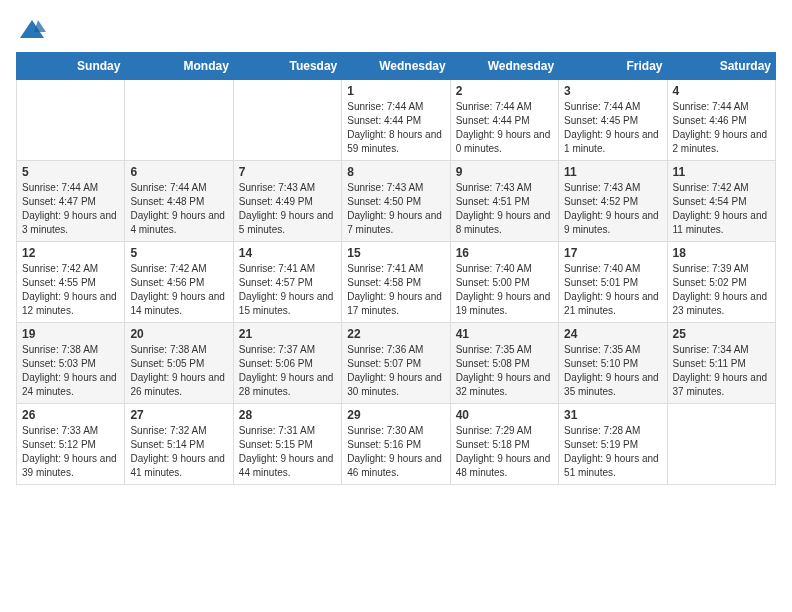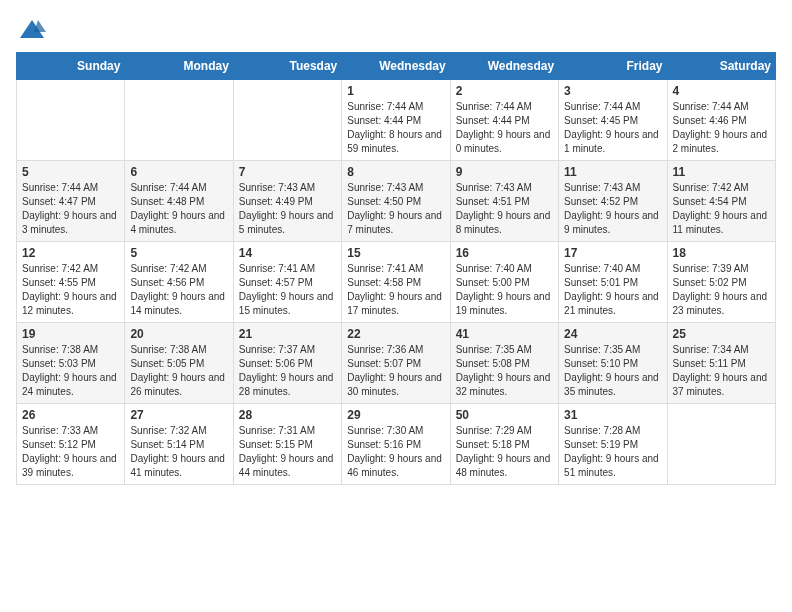--- a/index.html
+++ b/index.html
@@ -243,21 +243,21 @@
         </td>
         <td>
           <div class="day-num">28</div>
           <div class="day-info">Sunrise: 7:31 AM<br>Sunset: 5:15 PM<br>Daylight: 9 hours and 44 minutes.</div>
         </td>
         <td>
           <div class="day-num">29</div>
           <div class="day-info">Sunrise: 7:30 AM<br>Sunset: 5:16 PM<br>Daylight: 9 hours and 46 minutes.</div>
         </td>
         <td>
-          <div class="day-num">50</div>
+          <div class="day-num">40</div>
           <div class="day-info">Sunrise: 7:29 AM<br>Sunset: 5:18 PM<br>Daylight: 9 hours and 48 minutes.</div>
         </td>
         <td>
           <div class="day-num">31</div>
           <div class="day-info">Sunrise: 7:28 AM<br>Sunset: 5:19 PM<br>Daylight: 9 hours and 51 minutes.</div>
         </td>
         <td class="empty-cell"></td>
       </tr>
     </tbody>
 </table>

